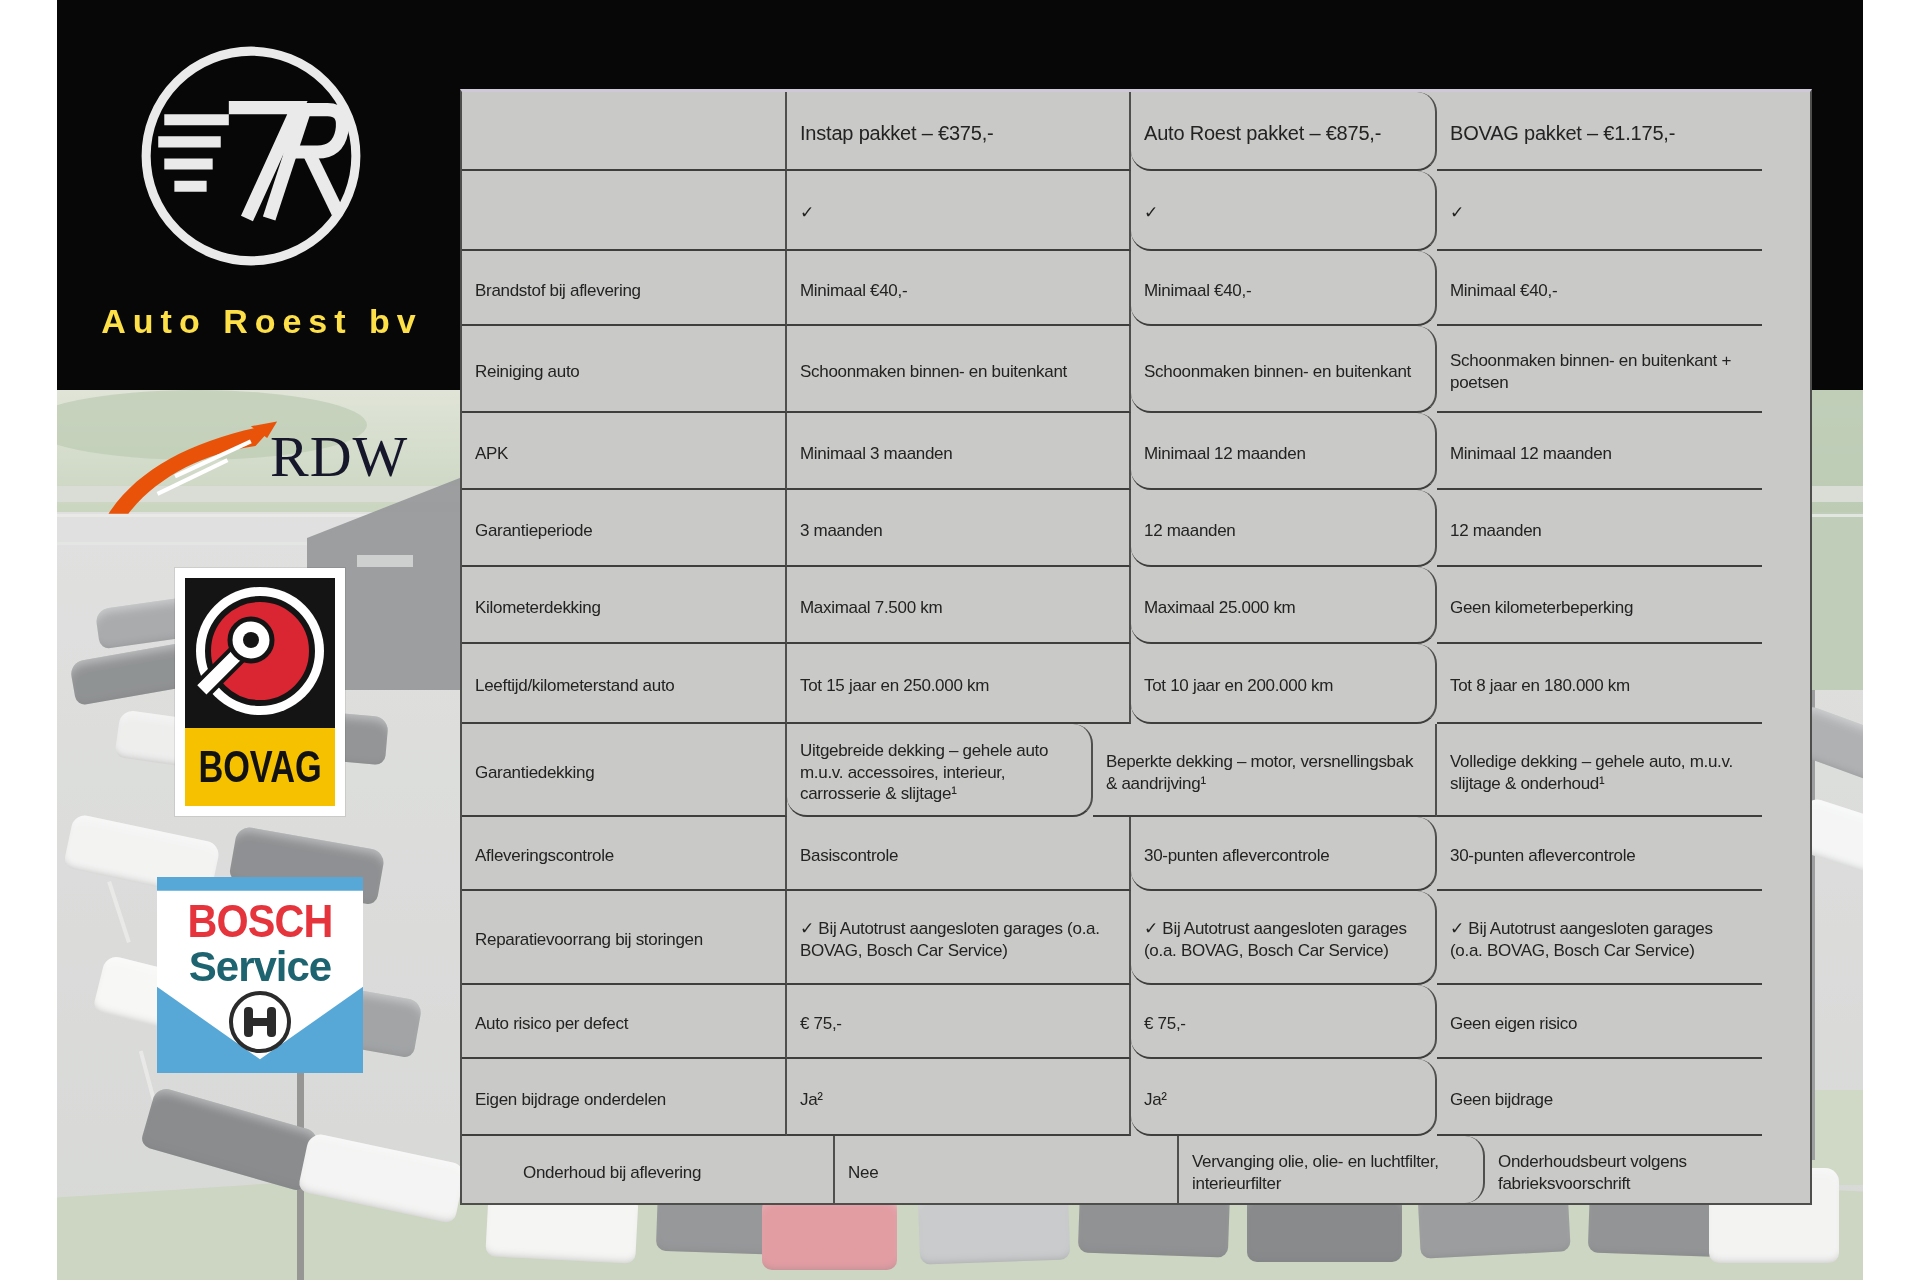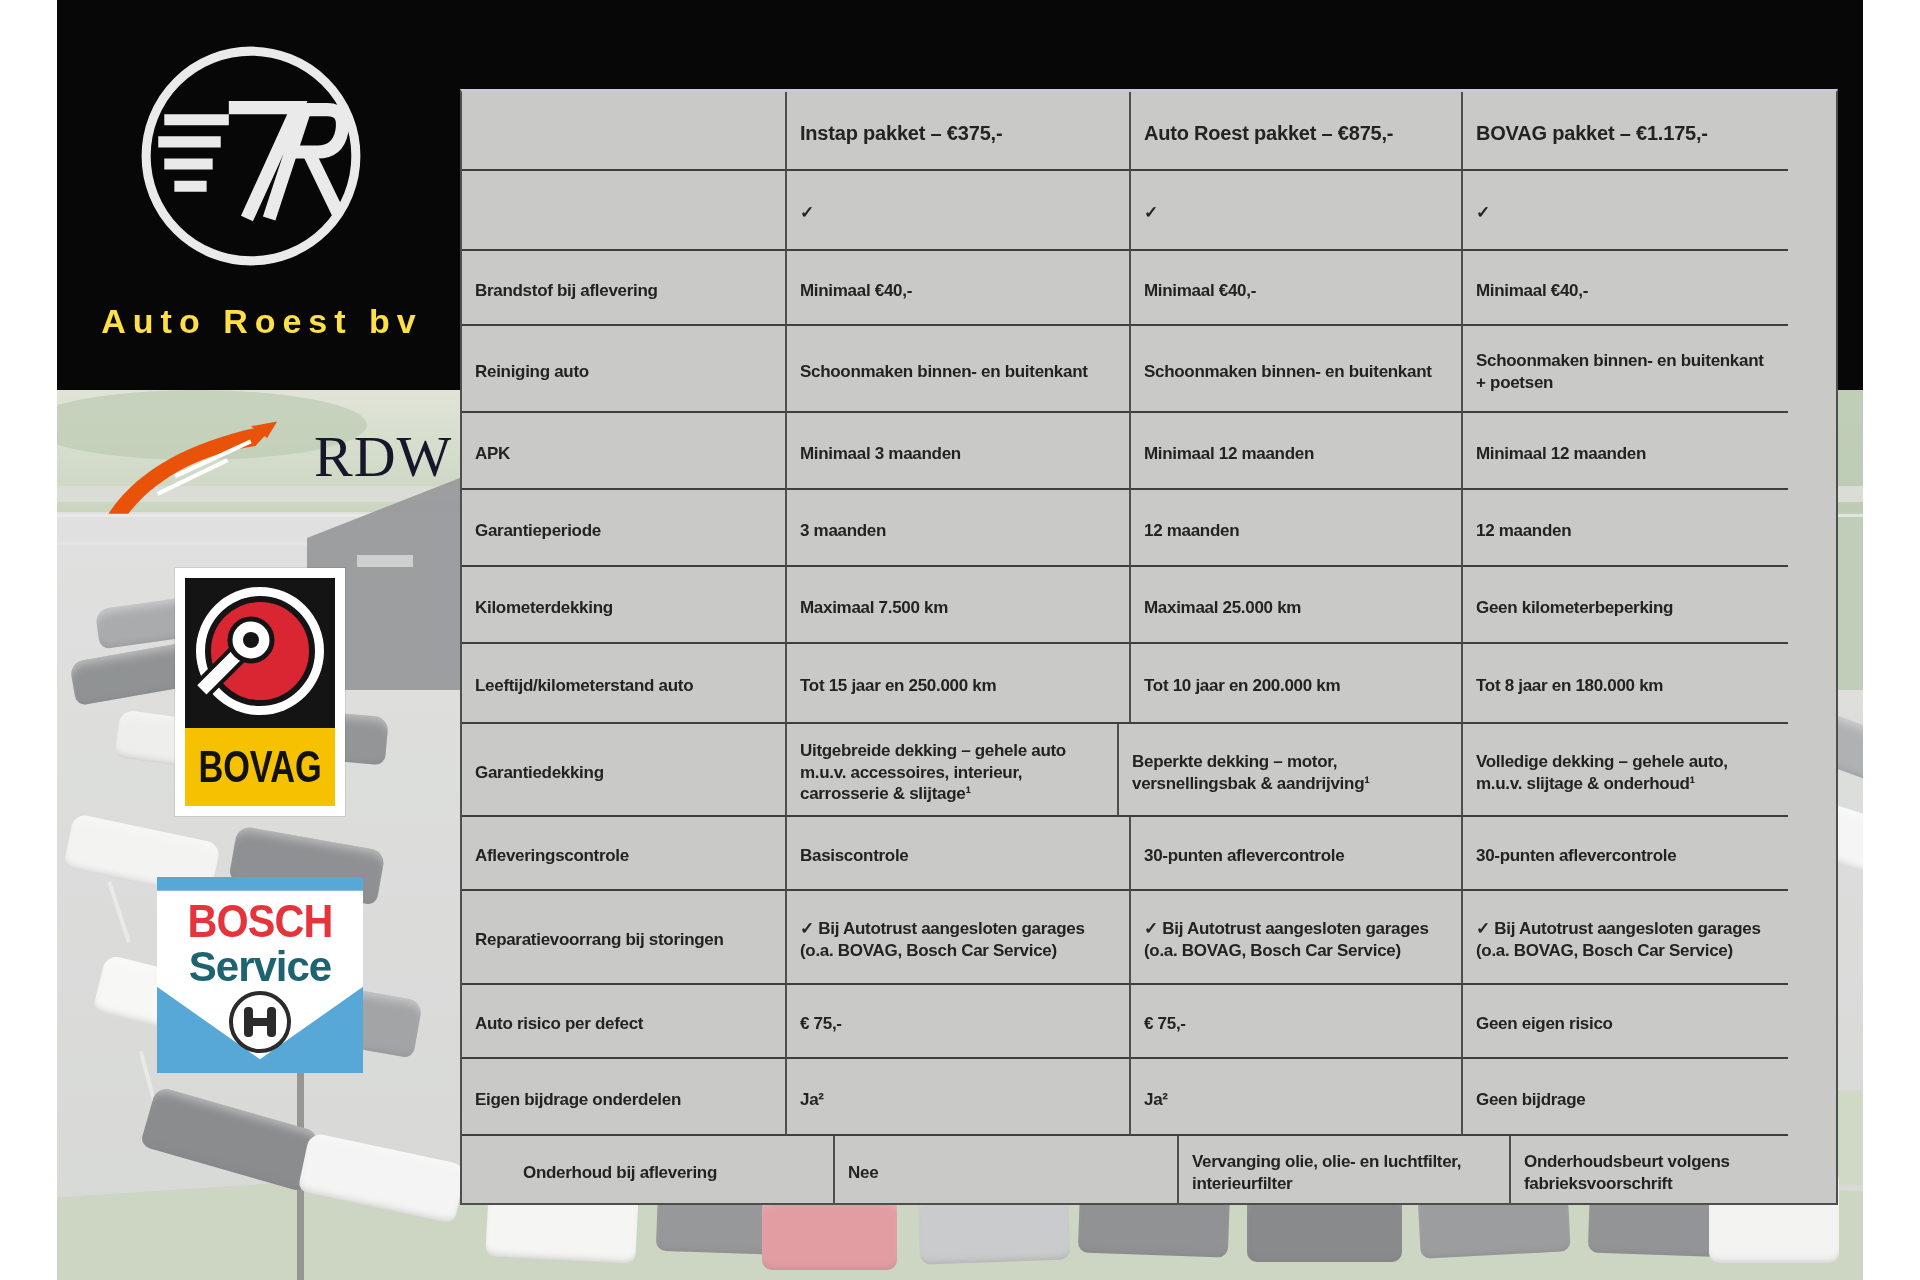--- a/index.html
+++ b/index.html
@@ -34,21 +34,21 @@
   .ph-pole1-arm{position:absolute;left:228px;top:522px;width:34px;height:8px;background:#3a3a38;}
   .ph-pole2{position:absolute;left:1750px;top:300px;width:8px;height:470px;background:#474a4c;}
   .ph-line{position:absolute;width:64px;height:4px;background:#e6e7e5;opacity:.6;}
   .car{position:absolute;border-radius:14px 14px 10px 10px;
        box-shadow:inset 0 10px 10px -6px rgba(255,255,255,.4), inset 0 -6px 8px -6px rgba(0,0,0,.45);}
 
   
   .rdw{position:absolute;left:105px;top:415px;width:320px;height:110px;z-index:4;}
   .rdw-swoosh{position:absolute;left:0;top:5px;width:175px;height:100px;}
   .rdw-text{position:absolute;left:165px;top:8px;font-family:"Liberation Serif",serif;
-            font-size:58px;color:#17172b;letter-spacing:1px;margin-left:44px;}
+            font-size:58px;color:#17172b;letter-spacing:1px;}
 
   .bovag{position:absolute;left:175px;top:568px;width:170px;height:248px;background:#ffffff;z-index:4;
          box-shadow:0 0 0 1px rgba(0,0,0,.08);}
   .bovag-icon{position:absolute;left:10px;top:10px;width:150px;height:150px;}
   .bovag-band{position:absolute;left:10px;top:160px;width:150px;height:78px;background:#f6c200;
               display:flex;align-items:center;justify-content:center;}
   .bovag-word{font-size:44px;font-weight:700;color:#121212;transform:scaleX(0.78);letter-spacing:0;}
 
   .bosch{position:absolute;left:157px;top:877px;width:206px;height:196px;background:#57a8d7;z-index:4;overflow:hidden;}
   .bosch-shield{position:absolute;inset:0;background:#ffffff;
@@ -58,25 +58,25 @@
   .bosch-word2{position:absolute;left:0;top:66px;width:100%;text-align:center;color:#1d6470;
                font-size:42px;font-weight:700;letter-spacing:-1px;}
   .bosch-armature{position:absolute;left:70px;top:112px;width:66px;height:66px;}
 
   
   .pkg-table{position:absolute;left:460px;top:89px;z-index:3;background:#c9c9c7;
              border:2px solid #4e4e4c;border-top:3px solid #cfc8d8;color:#232323;}
   .t-row{display:flex;}
   .t-cell{box-sizing:border-box;background:#c9c9c7;border-right:2px solid #4f4f4d;
           border-bottom:2px solid #3e3e3c;display:flex;align-items:center;
-          padding:12px 14px 6px 13px;font-weight:700;font-size:17px;line-height:1.28;
+          padding:12px 14px 6px 13px;font-weight:400;font-size:17px;line-height:1.28;
           letter-spacing:-0.3px;}
   .t-cell.c0{width:325px;}
   .t-cell.c1{width:344px;}
-  .t-cell.c2{width:332px;}
+  .t-cell.c2{width:306px;border-radius:20px;}
   .t-cell.c3{width:325px;border-right:none;}
   .t-row.last .t-cell{border-bottom:none;}
   .t-row.head .t-cell{font-size:20px;letter-spacing:-0.2px;}
 </style>
 </head>
 <body>
 
 <div class="stage">
 
   <div class="photo">

